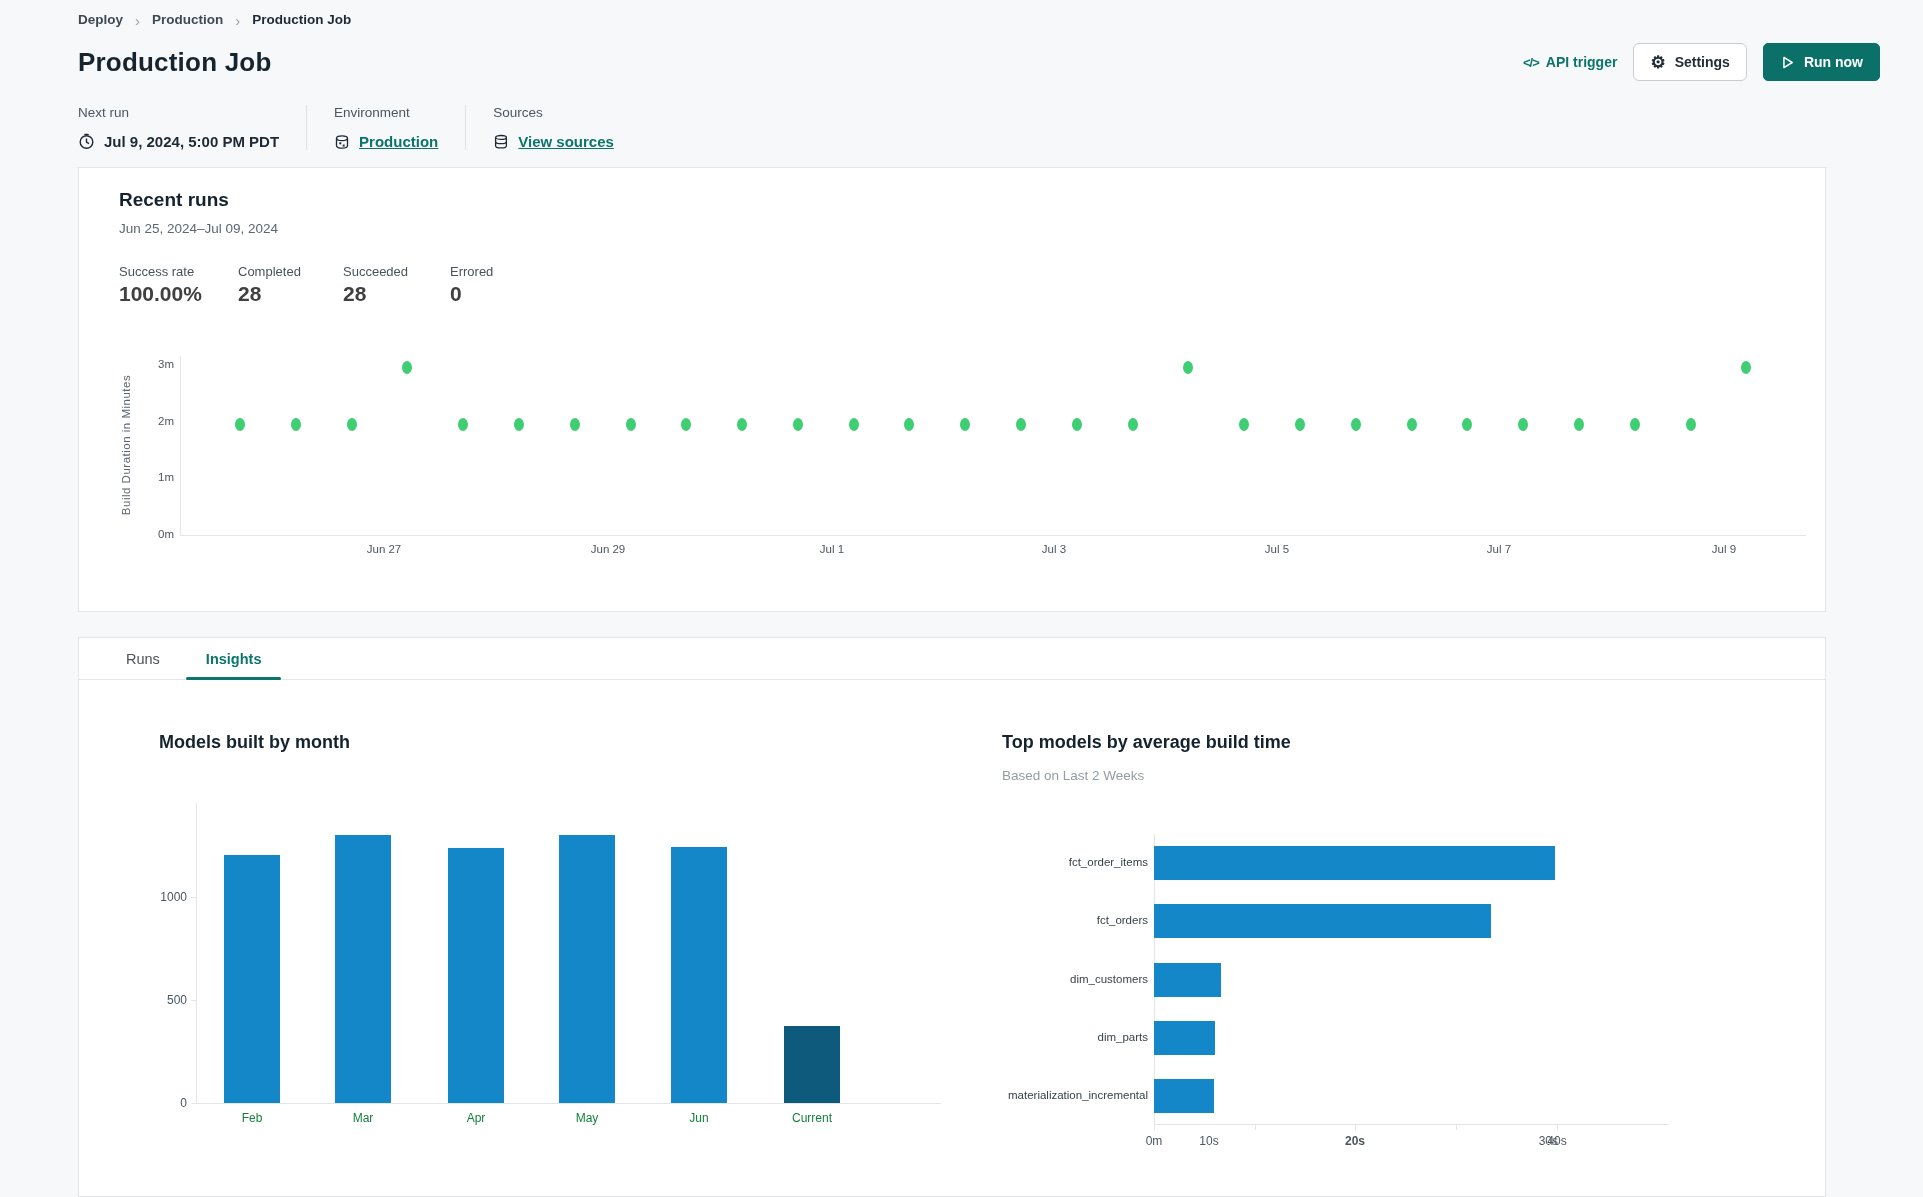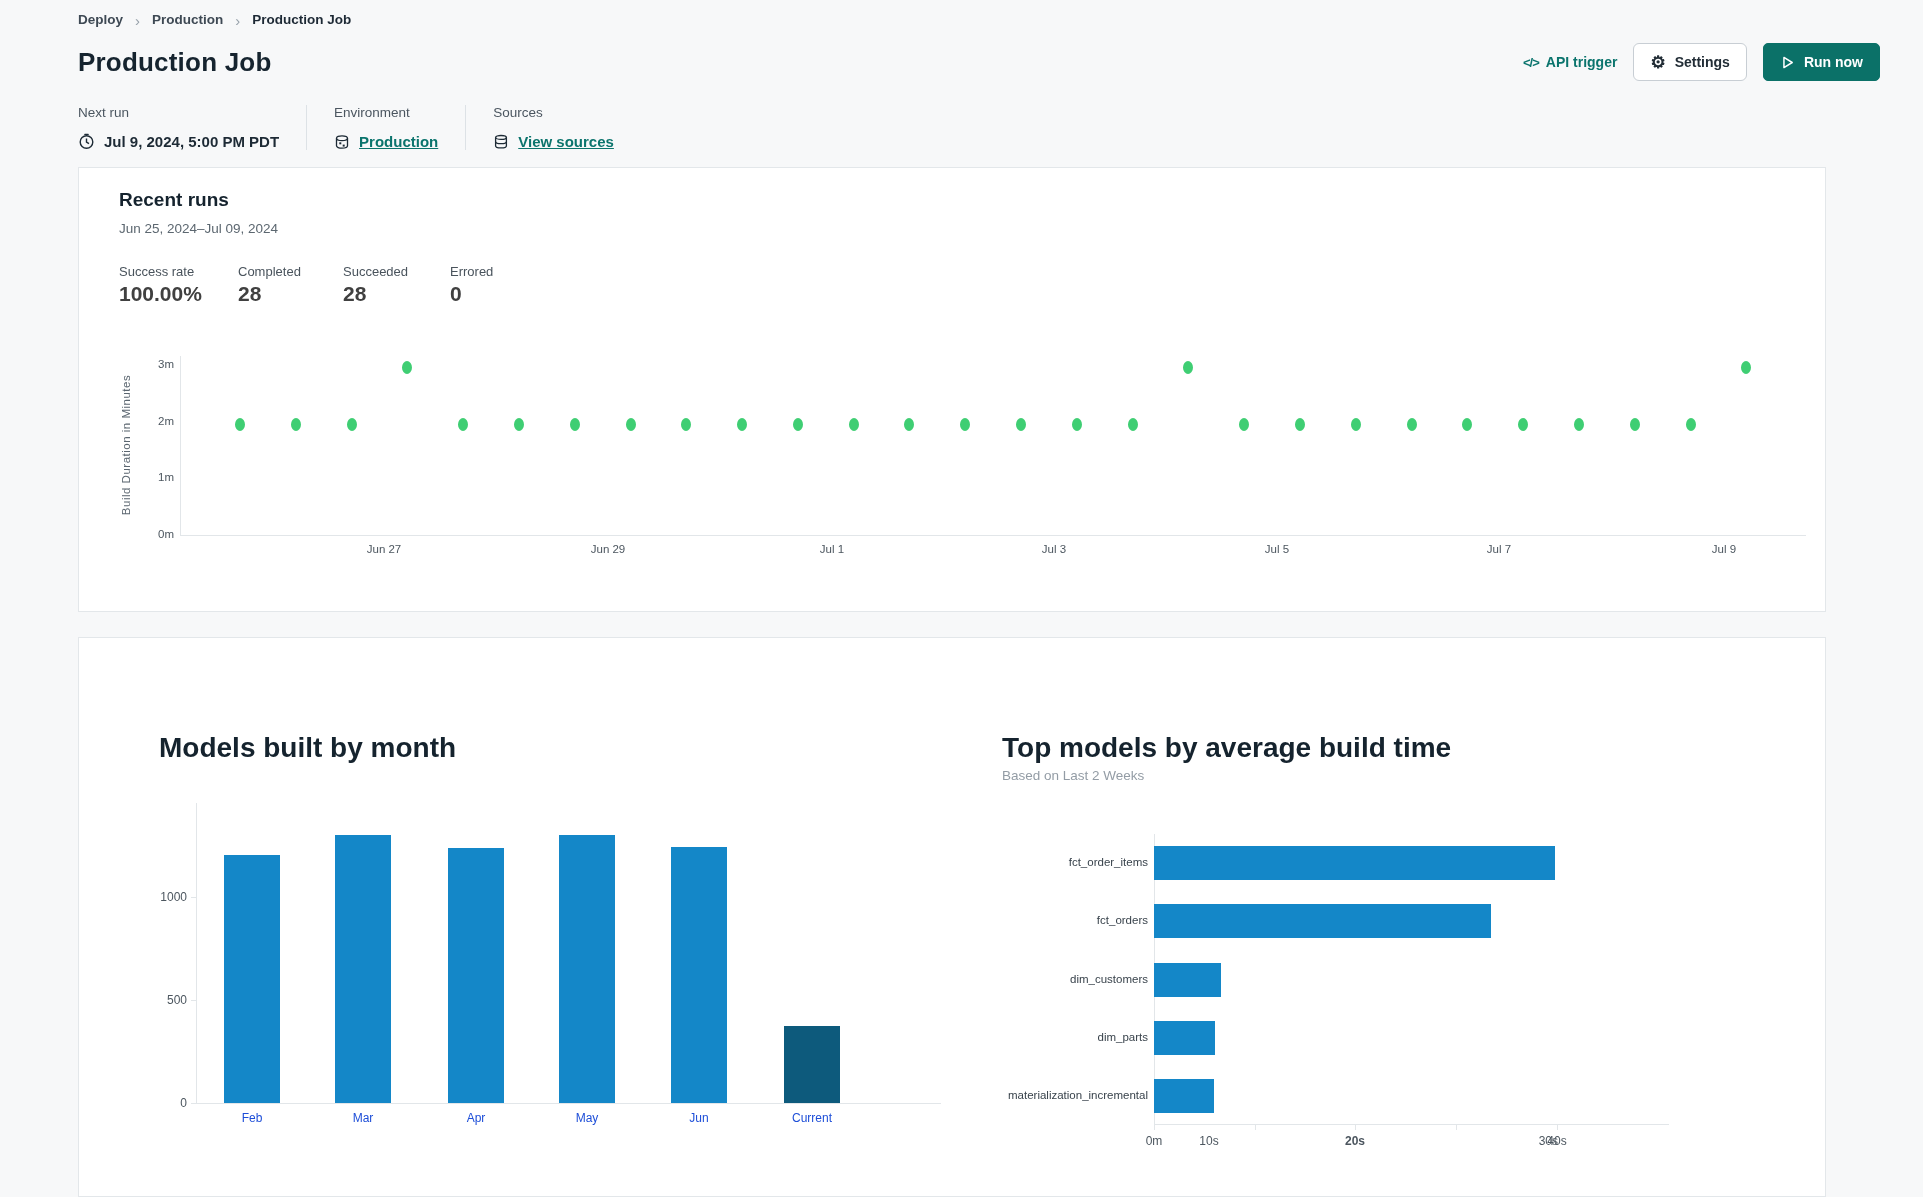--- a/index.html
+++ b/index.html
@@ -47,24 +47,24 @@
   .tick-label { position:absolute; font-size:11.5px; color:#4c565f; }
   .y-axis-title { position:absolute; left:-53px; top:271px; width:200px; text-align:center; font-size:11.5px; color:#5b6670; letter-spacing:.5px; transform:rotate(-90deg); }
   .dot { position:absolute; border-radius:50%; }
 
   
   .tabs { display:flex; height:42px; border-bottom:1px solid #e3e7ea; padding-left:24px; }
   .tab { display:flex; align-items:center; padding:0 23px; font-size:14.5px; color:#49525a; position:relative; cursor:pointer; }
   .tab.active { color:#0b746d; font-weight:700; }
   .tab.active::after { content:""; position:absolute; left:3px; right:3px; bottom:-1px; height:3px; background:#0b746d; border-radius:2px; }
 
-  .chart-title { position:absolute; top:94px; font-size:28px; font-weight:700; color:#15232e; }
+  .chart-title { position:absolute; top:94px; font-size:18px; font-weight:700; color:#15232e; }
   .chart-sub { position:absolute; top:130px; font-size:13.5px; color:#939ca5; }
   .bar { position:absolute; }
-  .cat-label { position:absolute; font-size:12px; color:#1d4ed8; text-align:center; }
+  .cat-label { position:absolute; font-size:12px; color:#15803d; text-align:center; }
   .row-label { position:absolute; font-size:11.5px; color:#39434c; text-align:right; }
 </style>
 </head>
 <body>
 
 <div class="page">
 
   <div class="header">
 
     <div class="breadcrumb">
@@ -202,20 +202,24 @@
         <div class="dot" style="left: 1383.38px; top: 249.935px; width: 10px; height: 13px; background: rgb(63, 206, 115);"></div>
         <div class="dot" style="left: 1439.17px; top: 249.935px; width: 10px; height: 13px; background: rgb(63, 206, 115);"></div>
         <div class="dot" style="left: 1494.96px; top: 249.935px; width: 10px; height: 13px; background: rgb(63, 206, 115);"></div>
         <div class="dot" style="left: 1550.75px; top: 249.935px; width: 10px; height: 13px; background: rgb(63, 206, 115);"></div>
         <div class="dot" style="left: 1606.54px; top: 249.935px; width: 10px; height: 13px; background: rgb(63, 206, 115);"></div>
         <div class="dot" style="left: 1662.33px; top: 193.235px; width: 10px; height: 13px; background: rgb(63, 206, 115);"></div>
       </div>
   </div>
 
   <div class="card card-tabs">
+    <div class="tabs">
+      <div class="tab">Runs</div>
+      <div class="tab active">Insights</div>
+    </div>
 
     <div class="chart-title" style="left:80px">Models built by month</div>
     <div class="chart-title" style="left:923px">Top models by average build time</div>
     <div class="chart-sub" style="left:923px">Based on Last 2 Weeks</div>
 
     <div id="bar-plot" style="position:absolute; inset:0;">
         <div class="axis-line" style="left: 117px; top: 165px; width: 1px; height: 300px;"></div>
         <div class="axis-line" style="left: 117px; top: 465px; width: 745px; height: 1px;"></div>
         <div class="tick-label" style="left: 48px; width: 60px; text-align: right; top: 458px; font-size: 12px;">0</div>
         <div class="axis-line" style="left: 112px; top: 465px; width: 5px; height: 1px;"></div>

